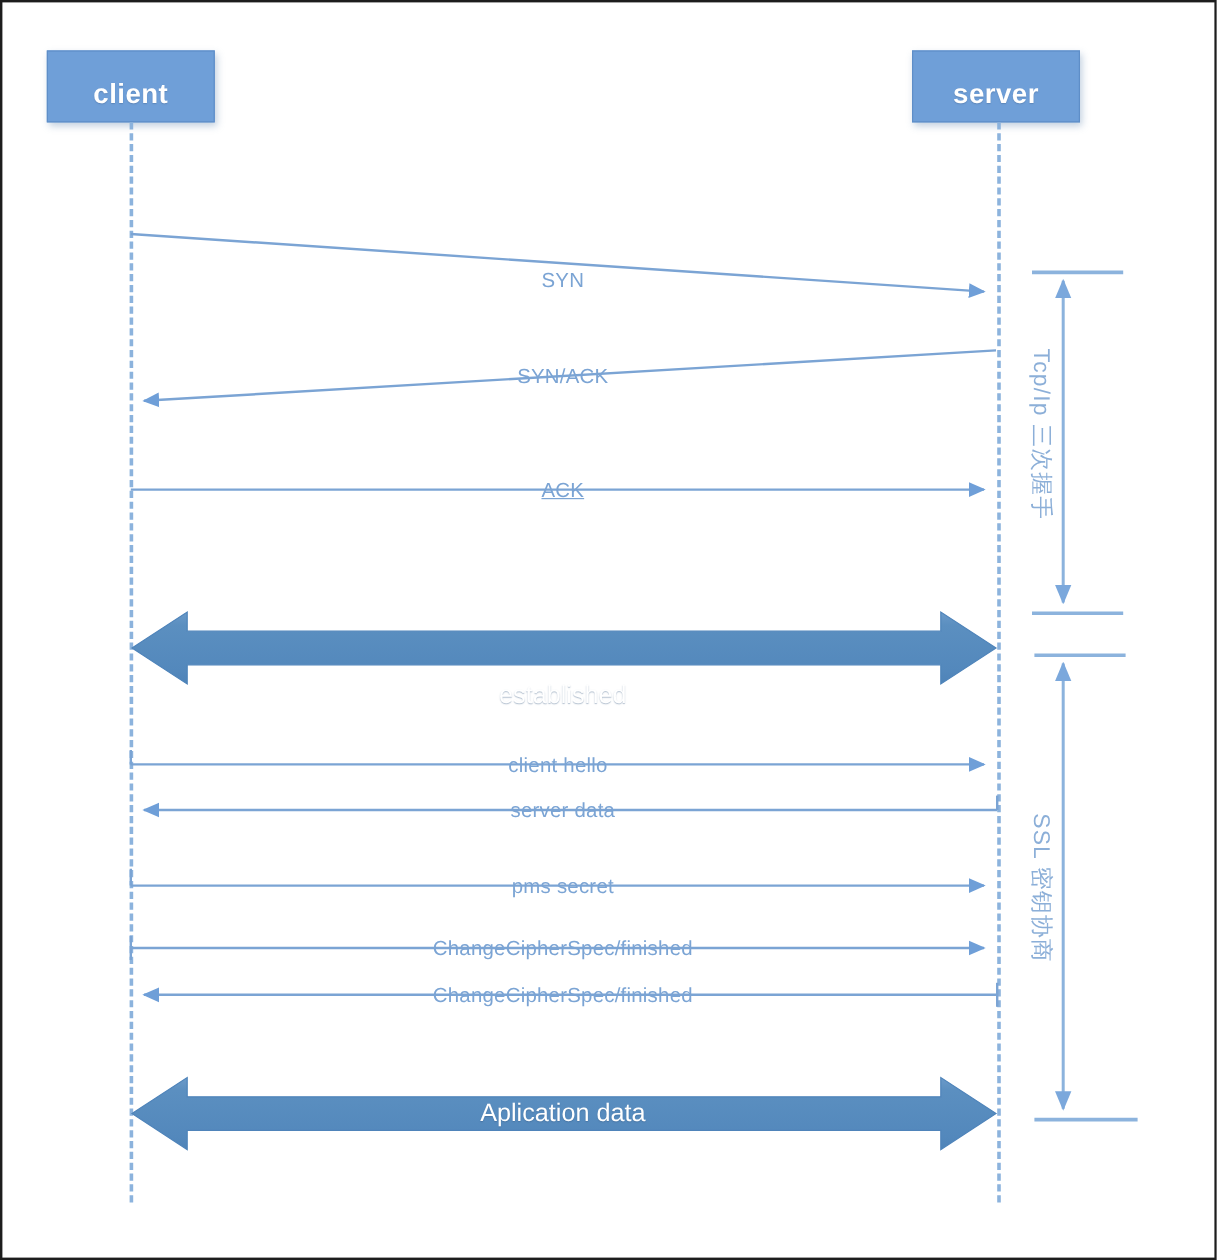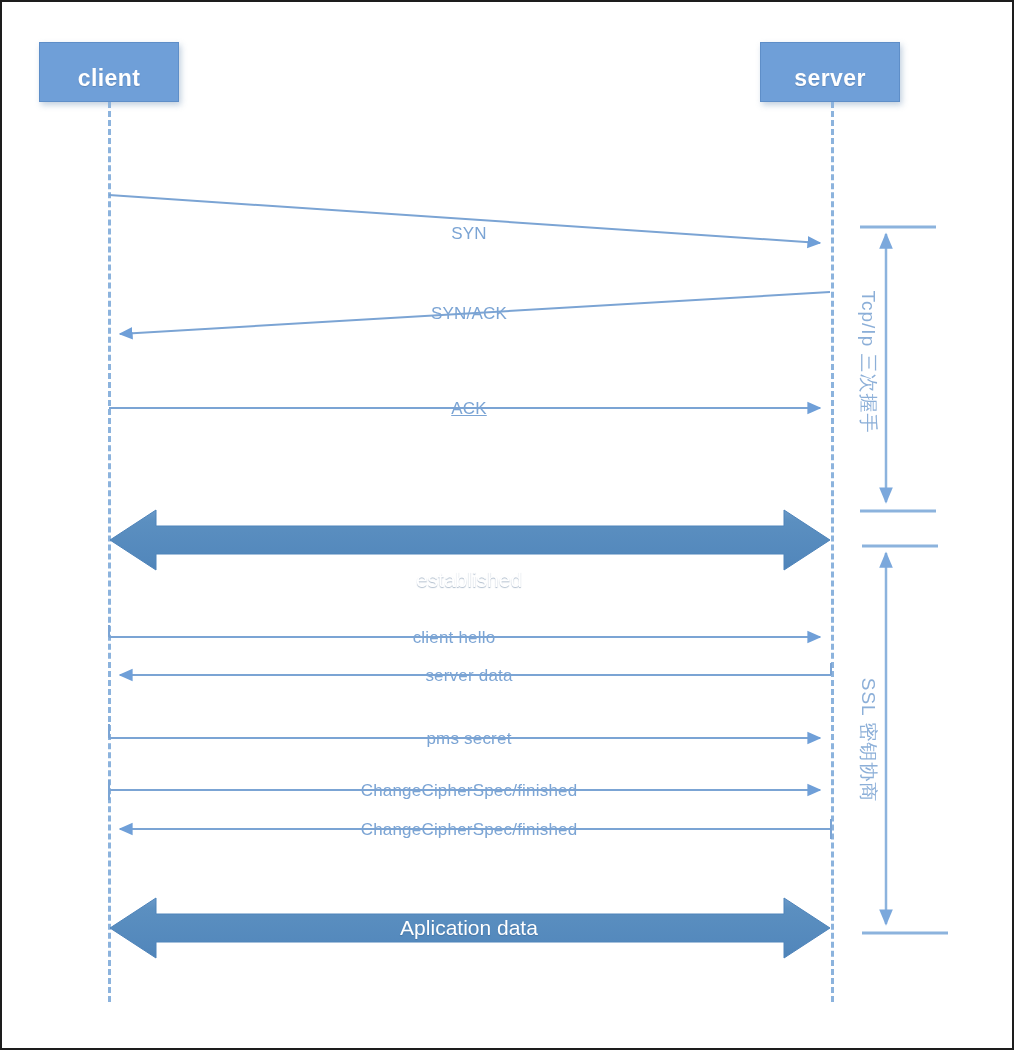--- a/index.html
+++ b/index.html
@@ -214,21 +214,21 @@
   </svg>
 
   <div class="msg-label" style="left:467px; top:216px;margin-top:16px;">SYN</div>
 
   <div class="msg-label" style="left:467px; top:312px;">SYN/ACK</div>
 
   <div class="msg-label" style="left:467px; top:407px;text-decoration:underline;">ACK</div>
 
   <div class="thick-bar-label" style="left:467px; top:538px;margin-top:40px;">established</div>
 
-  <div class="msg-label" style="left:452px; top:636px;">client hello</div>
+  <div class="msg-label" style="left:463px; top:636px;">client hello</div>
 
   <div class="msg-label" style="left:467px; top:674px;">server data</div>
 
   <div class="msg-label" style="left:467px; top:737px;">pms secret</div>
 
   <div class="msg-label" style="left:467px; top:789px;">ChangeCipherSpec/finished</div>
 
   <div class="msg-label" style="left:467px; top:828px;">ChangeCipherSpec/finished</div>
 
   <div class="thick-bar-label" style="left:467px; top:926px;text-align:center;">Aplication data</div>

